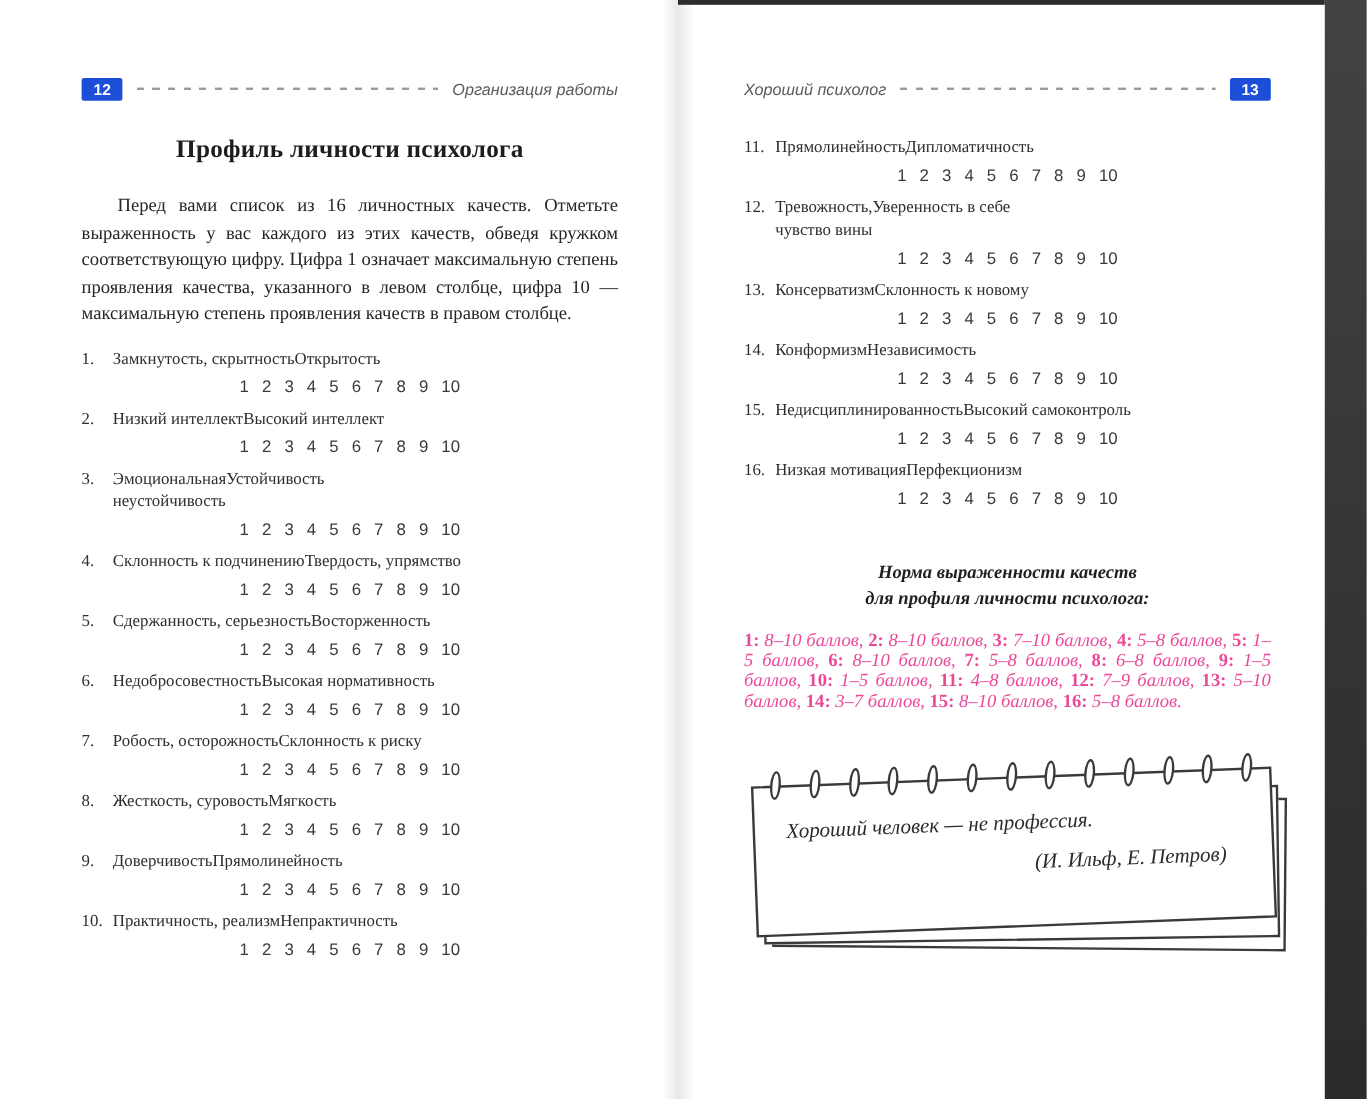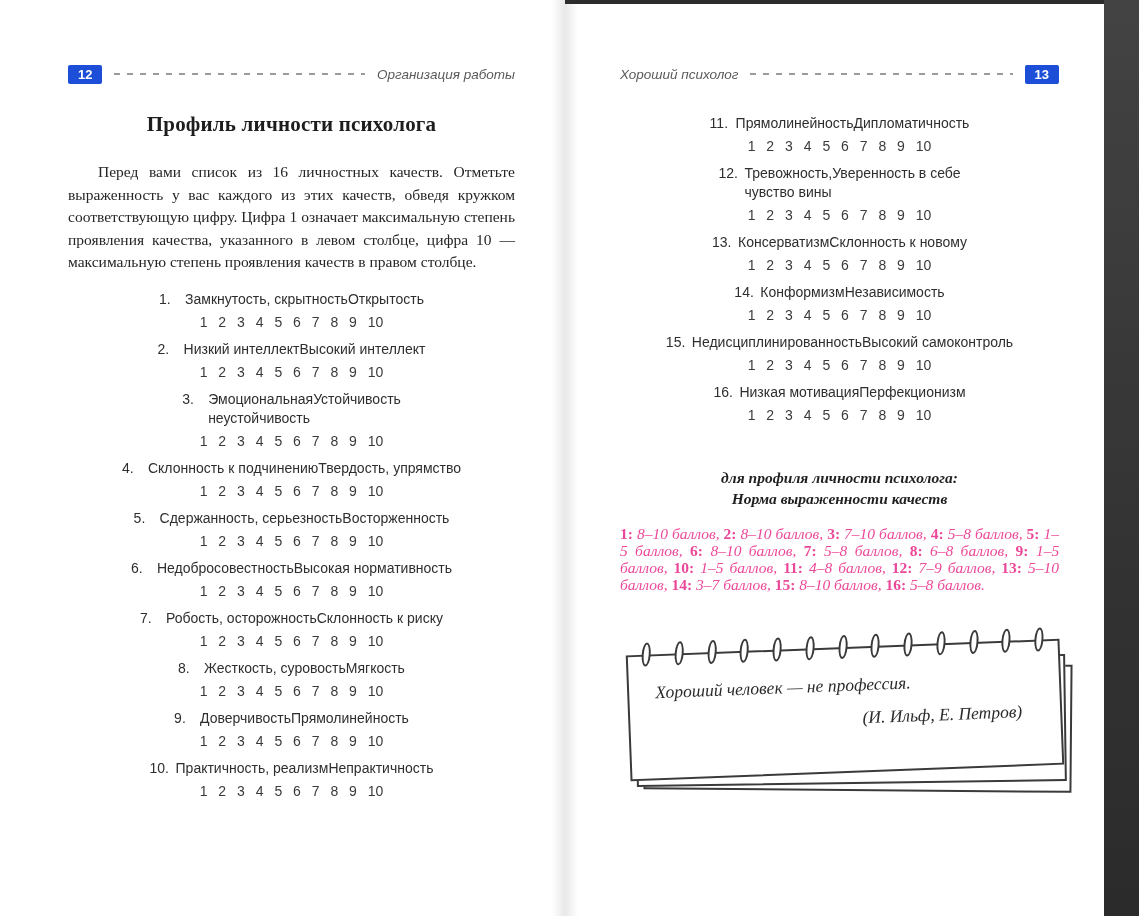--- a/index.html
+++ b/index.html
@@ -32,21 +32,21 @@
 
   
   .doc-title{font-family:"Liberation Serif",serif;font-weight:bold;font-size:21px;
     color:#1d1d1d;text-align:center;margin:28px 0 24px 0;letter-spacing:0.2px;}
   .intro{font-family:"Liberation Serif",serif;font-size:15.5px;line-height:22.5px;
     color:#262626;text-align:justify;text-indent:30px;margin:0 0 16px 0;}
 
   
   .q-list{margin-top:12px;}
   .q-item{font-size:14px;line-height:19px;margin-bottom:8px;}
-  .q-row{display:flex;justify-content:center;align-items:flex-start;}
+  .q-row{display:flex;justify-content:flex-start;align-items:flex-start;font-family:Liberation Serif, serif;}
   .q-left{display:flex;align-items:flex-start;}
   .q-num{flex:0 0 26px;}
   .q-left-label{white-space:pre-line;}
   .q-right{text-align:right;max-width:215px;}
   .q-scale{text-align:center;margin-top:4px;word-spacing:7px;color:#3a3a3a;}
 
   
   .norms-title{font-family:"Liberation Serif",serif;font-style:italic;font-weight:bold;
     font-size:15.5px;line-height:21px;text-align:center;margin:42px 0 0 0;color:#1f1f1f;}
   .norms-text{font-family:"Liberation Serif",serif;font-size:15.5px;line-height:17px;
@@ -255,22 +255,22 @@
               <span class="q-num">16.</span>
               <span class="q-left-label">Низкая мотивация</span>
             </div>
             <div class="q-right">Перфекционизм</div>
           </div>
           <div class="q-scale">1 2 3 4 5 6 7 8 9 10</div>
         </div>
       </div>
 
     <div class="norms-title">
+      <div>Норма выраженности качеств</div>
       <div>для профиля личности психолога:</div>
-      <div>Норма выраженности качеств</div>
     </div>
 
     <div class="norms-text" id="norms-text"><b>1:</b> <span class="rng">8–10 баллов,</span> <b>2:</b> <span class="rng">8–10 баллов,</span> <b>3:</b> <span class="rng">7–10 баллов,</span> <b>4:</b> <span class="rng">5–8 баллов,</span> <b>5:</b> <span class="rng">1–5 баллов,</span> <b>6:</b> <span class="rng">8–10 баллов,</span> <b>7:</b> <span class="rng">5–8 баллов,</span> <b>8:</b> <span class="rng">6–8 баллов,</span> <b>9:</b> <span class="rng">1–5 баллов,</span> <b>10:</b> <span class="rng">1–5 баллов,</span> <b>11:</b> <span class="rng">4–8 баллов,</span> <b>12:</b> <span class="rng">7–9 баллов,</span> <b>13:</b> <span class="rng">5–10 баллов,</span> <b>14:</b> <span class="rng">3–7 баллов,</span> <b>15:</b> <span class="rng">8–10 баллов,</span> <b>16:</b> <span class="rng">5–8 баллов.</span> </div>
 
     <div class="notepad-wrap">
       <div class="sheet s3"></div>
       <div class="sheet s2"></div>
       <div class="notepad">
         <div class="spiral" id="spiral">
             <span class="ring"></span>

